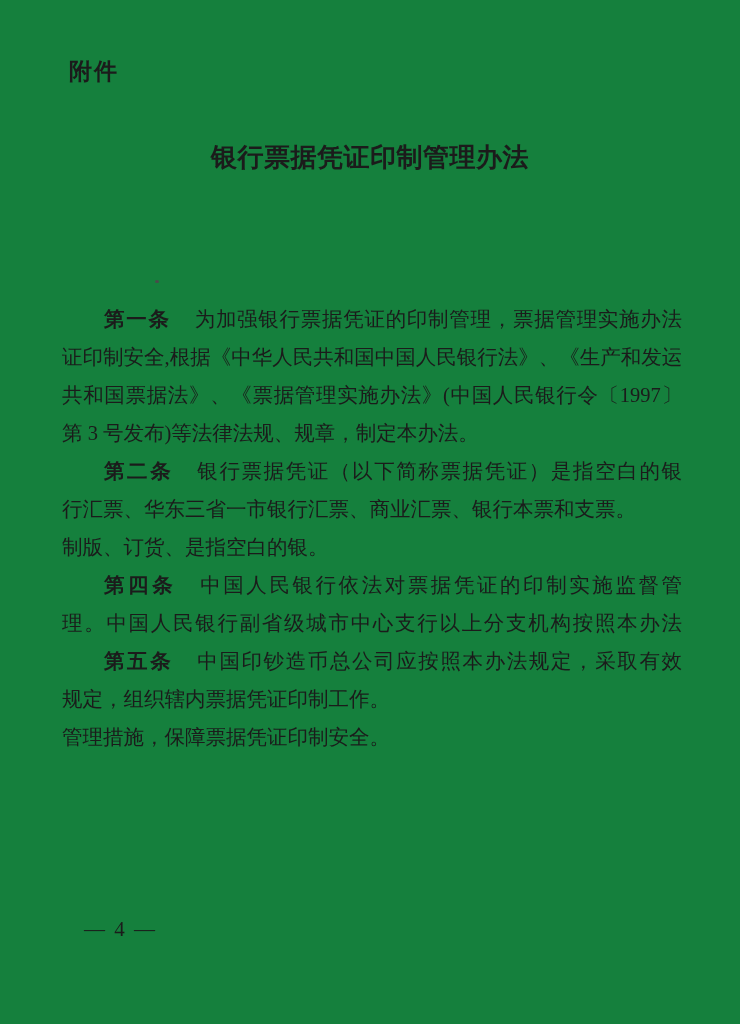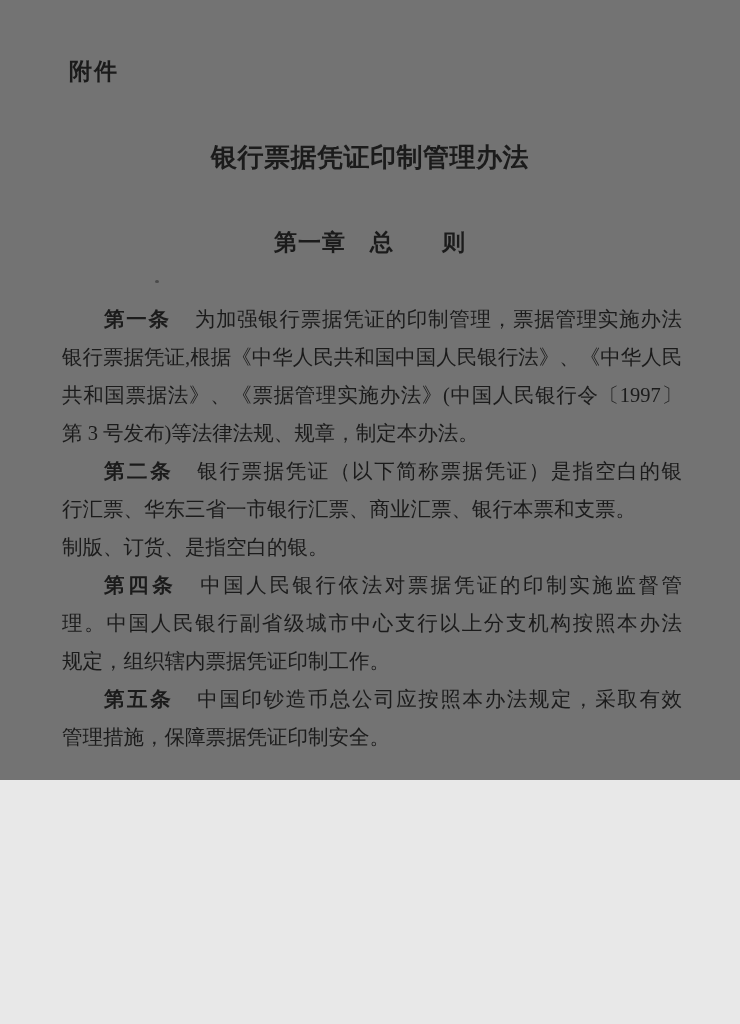--- a/index.html
+++ b/index.html
@@ -3,23 +3,23 @@
 <meta charset="utf-8">
 <style>
   html, body {
     margin: 0;
     padding: 0;
     background: #e8e8e8;
   }
   .page {
     position: relative;
     width: 740px;
-    height: 780px;
+    height: 1024px;
     margin: 0 auto;
-    background: #737373;
+    background: #15803d;
     overflow: hidden;
     font-family: "Liberation Serif", "DejaVu Serif", serif;
     color: #1b1b1b;
   }
   .attachment {
     position: absolute;
     left: 69px;
     top: 56px;
     font-size: 23px;
     font-weight: bold;
@@ -91,40 +91,39 @@
 </style>
 </head>
 <body>
 
 <div class="page">
 
   <div class="attachment">附件</div>
 
   <div class="doc-title">银行票据凭证印制管理办法</div>
 
-  <div class="chapter">第一章　总　　则</div>
 
   <div class="speck"></div>
 
   <div class="doc-body">
 
     <div class="line first"><span class="article-label">第一条</span><span>为加强银行票据凭证的印制管理，票据管理实施办法</span></div>
-    <div class="line">银行票据凭证,根据《中华人民共和国中国人民银行法》、《中华人民</div>
+    <div class="line">证印制安全,根据《中华人民共和国中国人民银行法》、《生产和发运</div>
     <div class="line">共和国票据法》、《票据管理实施办法》(中国人民银行令〔1997〕</div>
     <div class="line para-end">第 3 号发布)等法律法规、规章，制定本办法。</div>
 
     <div class="line first"><span class="article-label">第二条</span><span>银行票据凭证（以下简称票据凭证）是指空白的银</span></div>
     <div class="line para-end">行汇票、华东三省一市银行汇票、商业汇票、银行本票和支票。</div>
 
     <div class="line para-end">制版、订货、是指空白的银。</div>
 
     <div class="line first"><span class="article-label">第四条</span><span>中国人民银行依法对票据凭证的印制实施监督管</span></div>
     <div class="line">理。中国人民银行副省级城市中心支行以上分支机构按照本办法</div>
+    <div class="line first"><span class="article-label">第五条</span><span>中国印钞造币总公司应按照本办法规定，采取有效</span></div>
+
     <div class="line para-end">规定，组织辖内票据凭证印制工作。</div>
-
-    <div class="line first"><span class="article-label">第五条</span><span>中国印钞造币总公司应按照本办法规定，采取有效</span></div>
     <div class="line para-end">管理措施，保障票据凭证印制安全。</div>
 
   </div>
 
   <div class="page-number">— 4 —</div>
 
 </div>
 
 </body></html>

